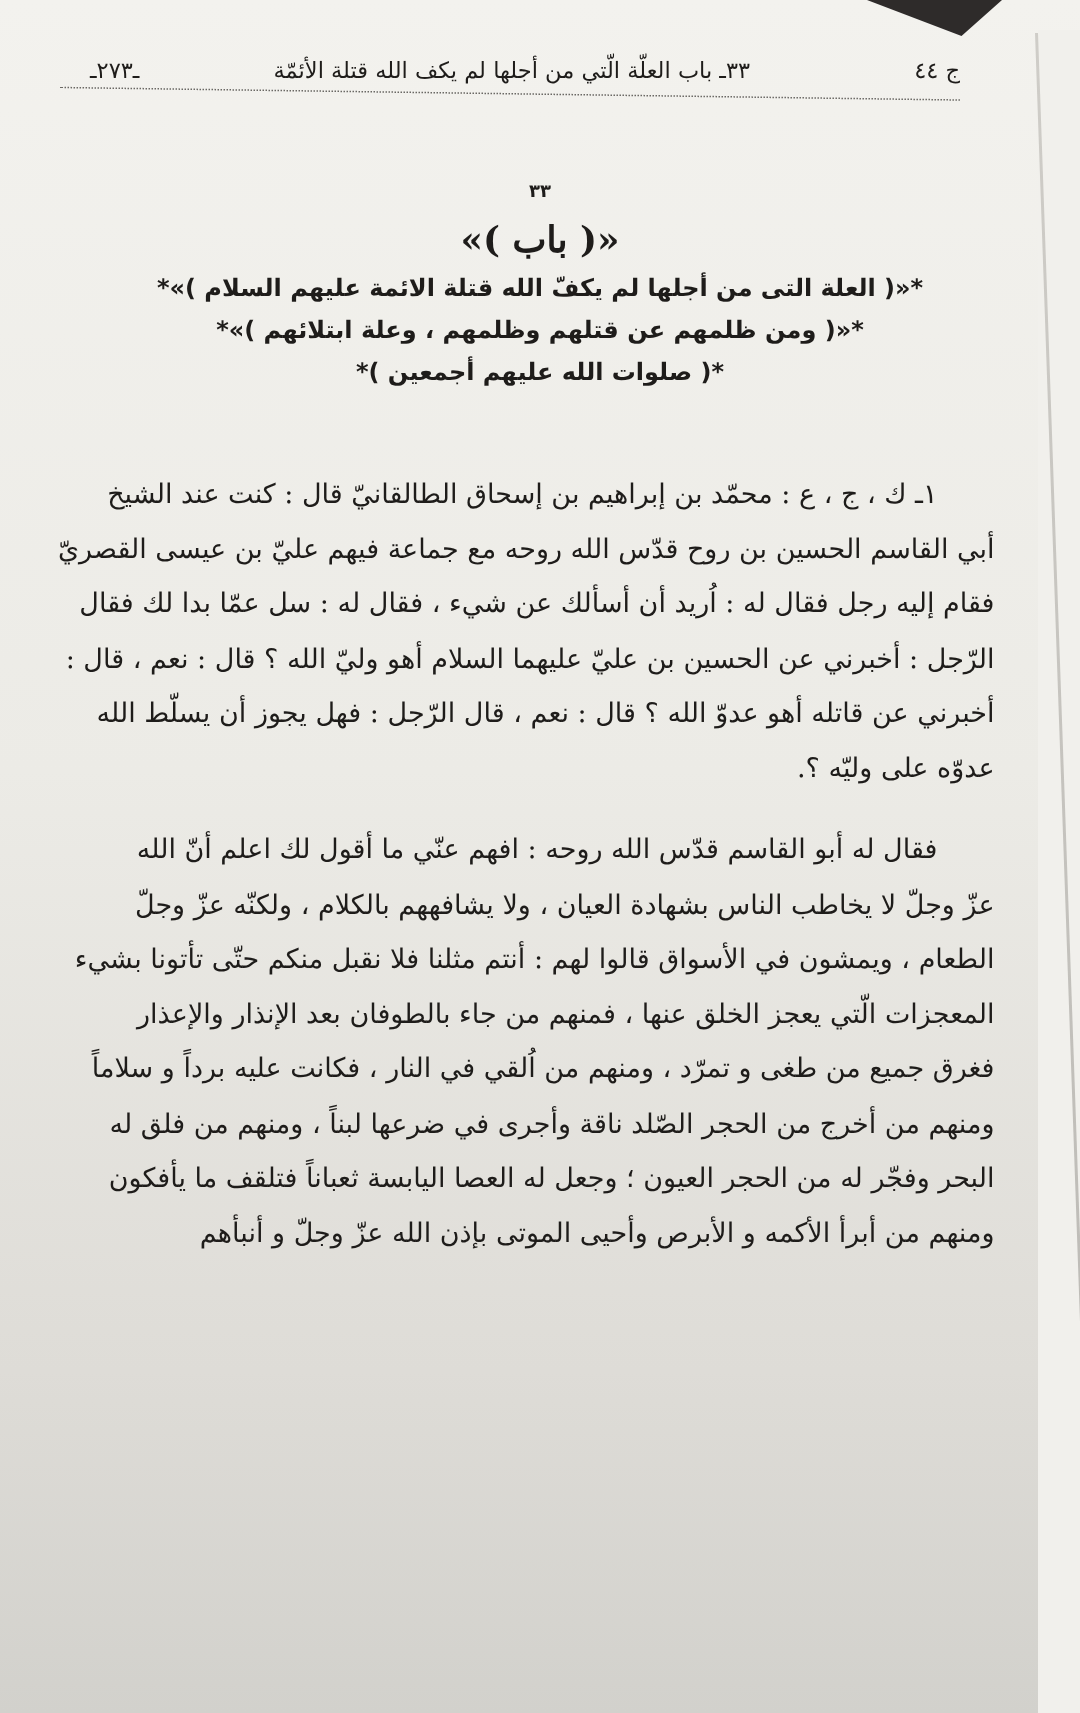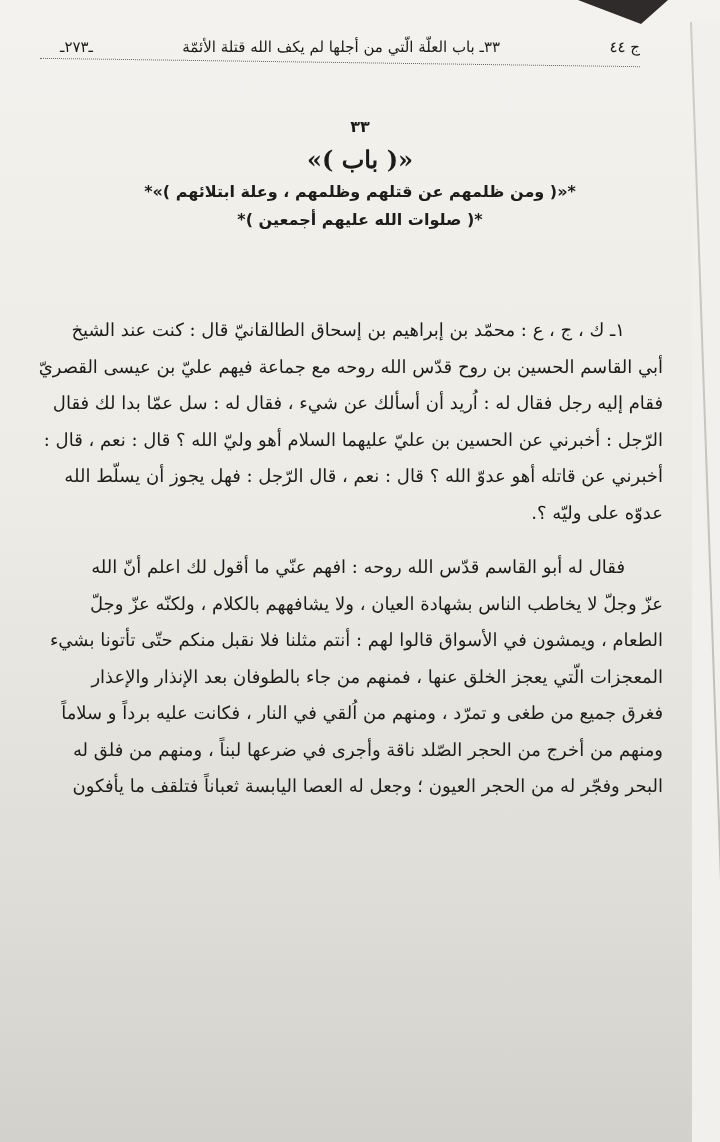--- a/index.html
+++ b/index.html
@@ -75,21 +75,21 @@
       position: absolute;
       top: 112px;
       left: 90px;
       width: 540px;
       text-align: center;
       direction: rtl;
     }
     .chapter-number {
       font-family: "DejaVu Sans", sans-serif;
       font-weight: bold;
-      font-size: 16px;
+      font-size: 12px;
       line-height: 30px;
     }
     .chapter-label {
       font-size: 24px;
       font-weight: bold;
       line-height: 36px;
       text-align: center;
     }
     .chapter-title-line {
       font-family: "DejaVu Sans", sans-serif;
@@ -132,20 +132,21 @@
 <div class="running-header">
   <span class="vol">ج ٤٤</span>
   <span class="title">٣٣ـ باب العلّة الّتي من أجلها لم يكف الله قتلة الأئمّة</span>
   <span class="pnum">ـ٢٧٣ـ</span>
 </div>
 <div class="header-rule"></div>
 
 <div class="chapter-block">
   <div class="chapter-number">٣٣</div>
   <div class="chapter-label">«( باب )»</div>
+  <div class="chapter-title-line">*«( العلة التى من أجلها لم يكفّ الله قتلة الائمة عليهم السلام )»*</div>
   <div class="chapter-title-line">*«( ومن ظلمهم عن قتلهم وظلمهم ، وعلة ابتلائهم )»*</div>
   <div class="chapter-title-line">*( صلوات الله عليهم أجمعين )*</div>
 </div>
 
 <div class="body-text">
   <p class="para">
     <span class="line indent">١ـ ك ، ج ، ع : محمّد بن إبراهيم بن إسحاق الطالقانيّ قال : كنت عند الشيخ</span>
     <span class="line">أبي القاسم الحسين بن روح قدّس الله روحه مع جماعة فيهم عليّ بن عيسى القصريّ</span>
     <span class="line">فقام إليه رجل فقال له : اُريد أن أسألك عن شيء ، فقال له : سل عمّا بدا لك فقال</span>
     <span class="line">الرّجل : أخبرني عن الحسين بن عليّ عليهما السلام أهو وليّ الله ؟ قال : نعم ، قال :</span>
@@ -153,14 +154,15 @@
     <span class="line">عدوّه على وليّه ؟.</span>
   </p>
   <p class="para">
     <span class="line indent">فقال له أبو القاسم قدّس الله روحه : افهم عنّي ما أقول لك اعلم أنّ الله</span>
     <span class="line">عزّ وجلّ لا يخاطب الناس بشهادة العيان ، ولا يشافههم بالكلام ، ولكنّه عزّ وجلّ</span>
     <span class="line">الطعام ، ويمشون في الأسواق قالوا لهم : أنتم مثلنا فلا نقبل منكم حتّى تأتونا بشيء</span>
     <span class="line">المعجزات الّتي يعجز الخلق عنها ، فمنهم من جاء بالطوفان بعد الإنذار والإعذار</span>
     <span class="line">فغرق جميع من طغى و تمرّد ، ومنهم من اُلقي في النار ، فكانت عليه برداً و سلاماً</span>
     <span class="line">ومنهم من أخرج من الحجر الصّلد ناقة وأجرى في ضرعها لبناً ، ومنهم من فلق له</span>
     <span class="line">البحر وفجّر له من الحجر العيون ؛ وجعل له العصا اليابسة ثعباناً فتلقف ما يأفكون</span>
+    <span class="line">ومنهم من أبرأ الأكمه و الأبرص وأحيى الموتى بإذن الله عزّ وجلّ و أنبأهم</span>
   </p>
 </div>
 
 </body></html>

